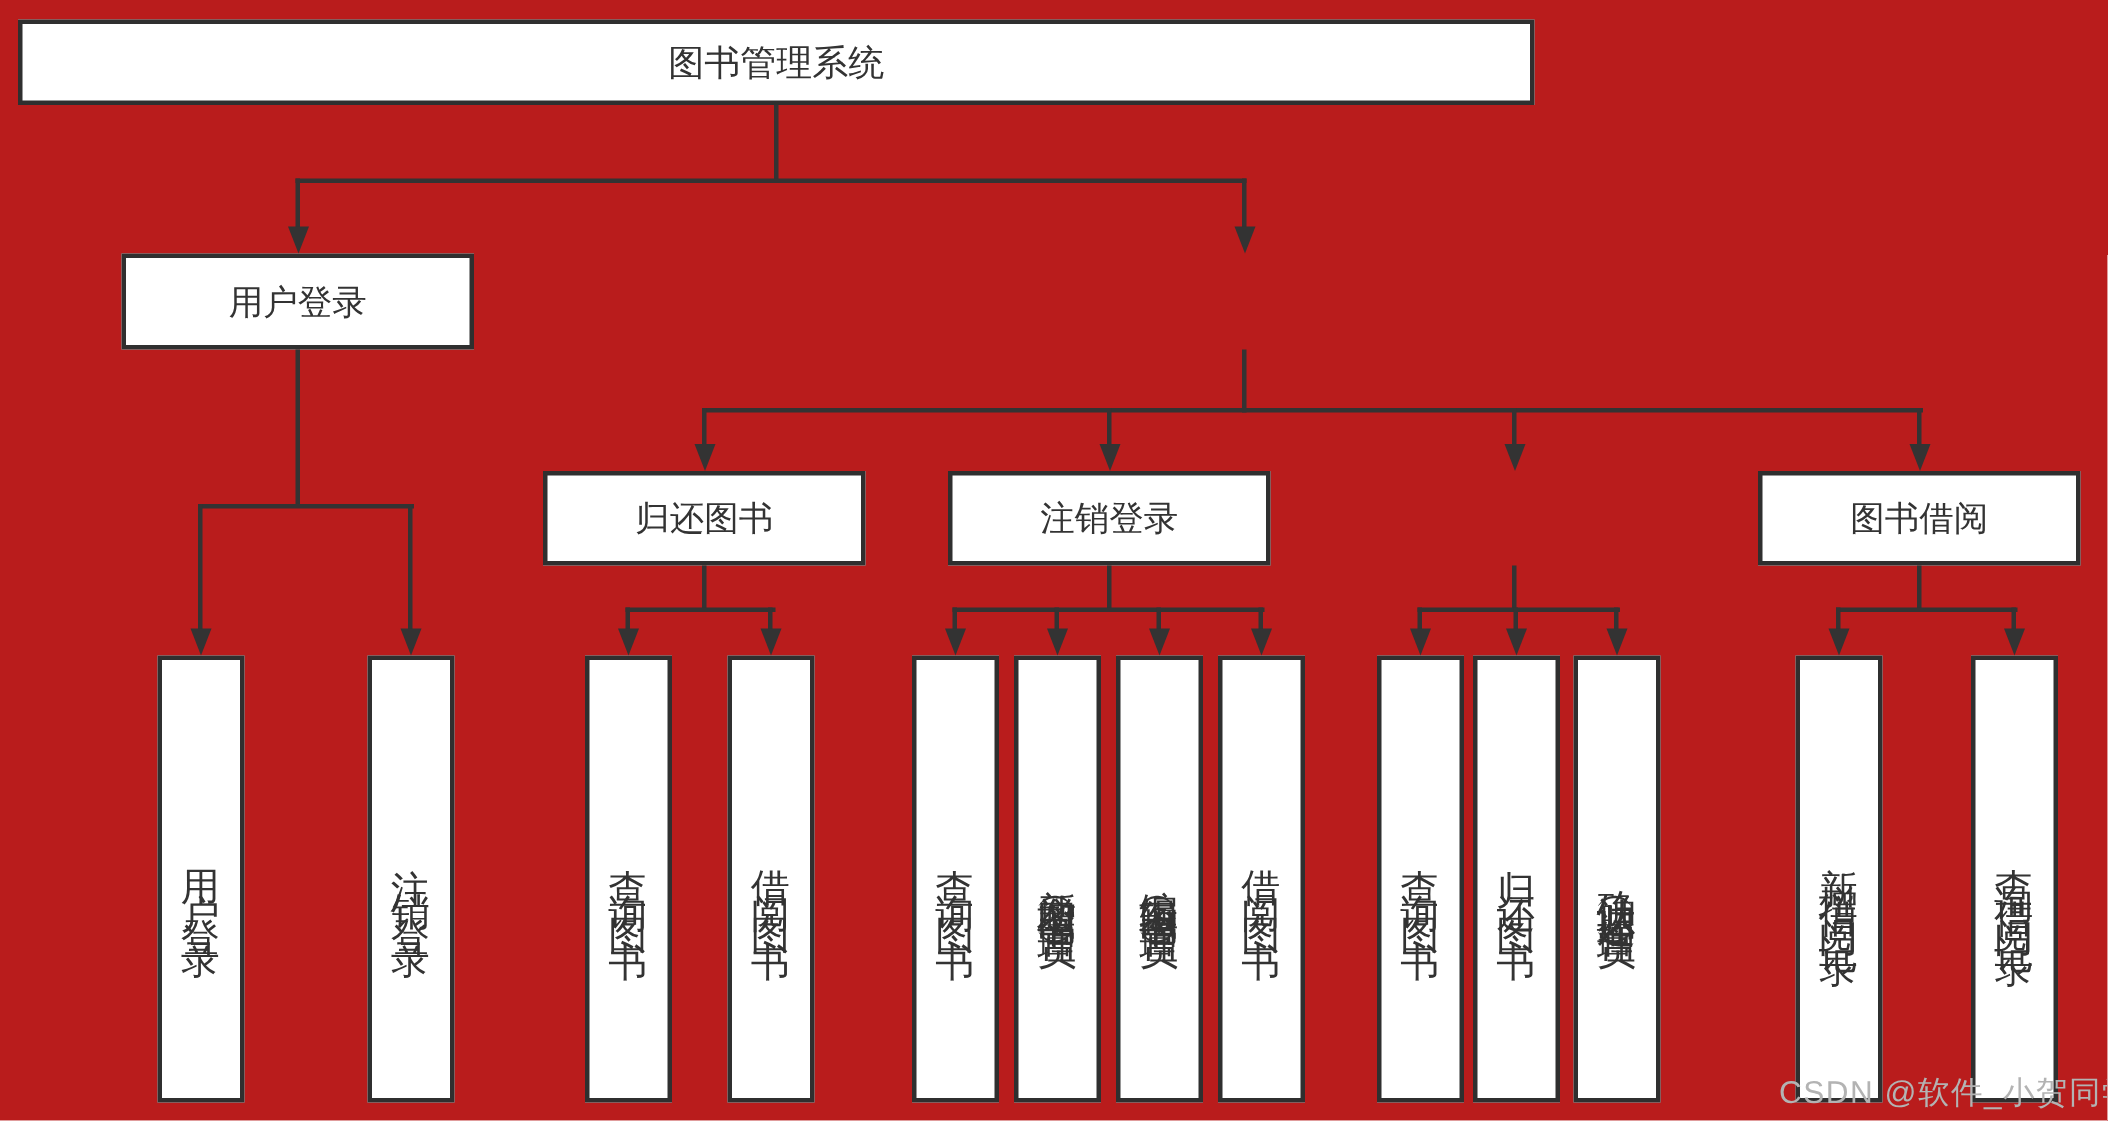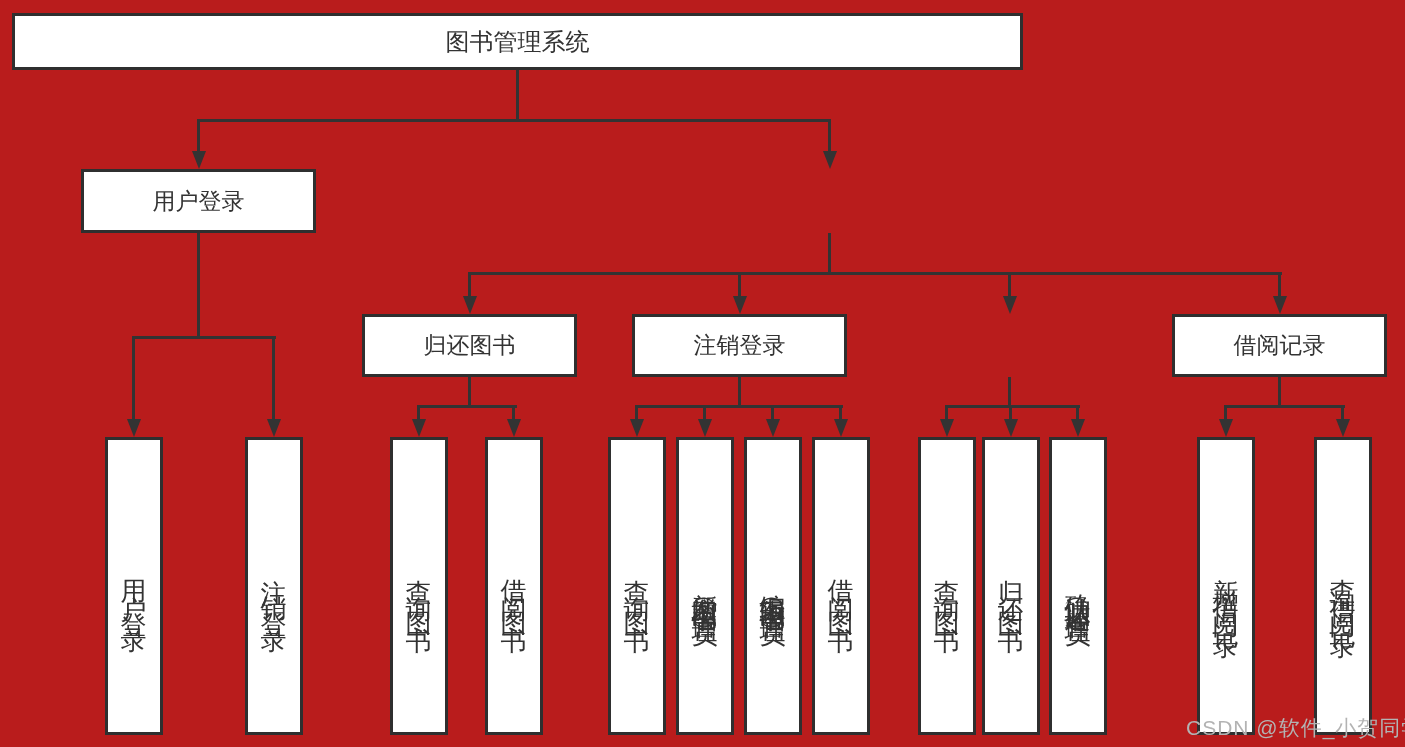--- a/index.html
+++ b/index.html
@@ -46,21 +46,21 @@
     <span>用户登录</span>
   </div>
 
   <div class="box box-l3" style="left:362px;">
     <span>归还图书</span>
   </div>
   <div class="box box-l3" style="left:632px;">
     <span>注销登录</span>
   </div>
   <div class="box box-l3" style="left:1172px;">
-    <span>借阅记录</span>
+    <span>图书借阅</span>
   </div>
 
   <div class="box leaf" style="left:105px;">
       <span class="vtext" style="letter-spacing: 16px;">用户登录</span>
     </div>
   <div class="box leaf" style="left:245px;">
       <span class="vtext" style="letter-spacing: 16px;">注销登录</span>
     </div>
   <div class="box leaf" style="left:390px;">
       <span class="vtext" style="letter-spacing: 16px;">查询图书</span>

